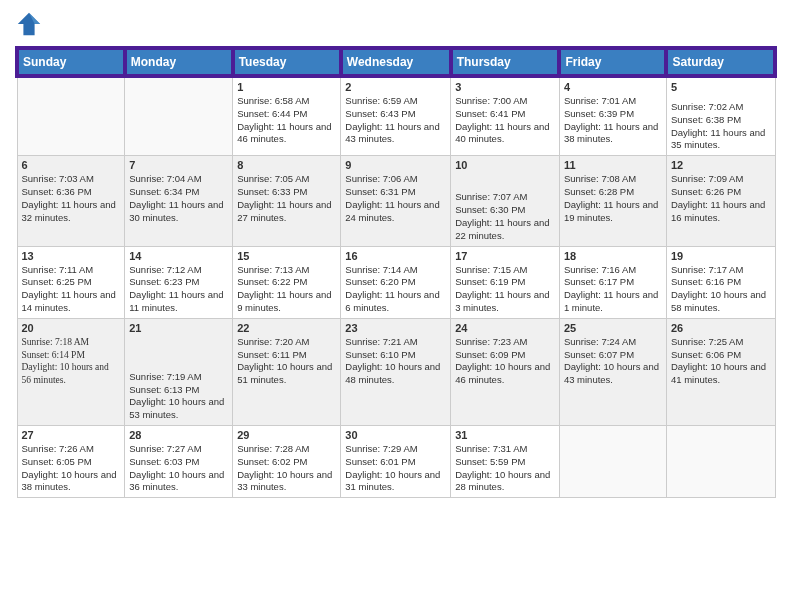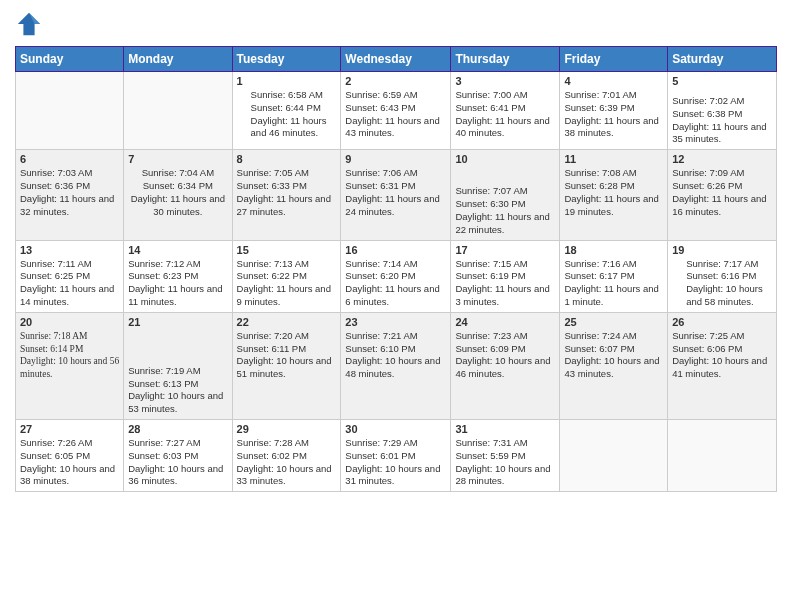--- a/index.html
+++ b/index.html
@@ -64,21 +64,21 @@
       width: 100%;
       border-collapse: collapse;
     }
     .calendar th {
       background: #3a7fc1;
       color: #fff;
       font-size: 12px;
       font-weight: bold;
       padding: 5px 4px;
       text-align: left;
-      border: 1px solid #4c1d95;
+      border: 4px solid #4c1d95;
     }
     .calendar td {
       border: 1px solid #ccc;
       vertical-align: top;
       padding: 3px 4px;
       width: 113px;
       min-height: 70px;
       background: #fff;
       font-size: 10px;
       color: #333;
@@ -133,21 +133,21 @@
           <th>Friday</th>
           <th>Saturday</th>
         </tr>
     </thead>
     <tbody id="calendar-body">
     <tr>
           <td class="empty"></td>
           <td class="empty"></td>
           <td>
             <span class="day-num">1</span>
-            <div class="day-info" style="white-space: pre-line; margin-left: 14px;">Sunrise: 6:58 AM
+            <div class="day-info" style="white-space: pre-line;">Sunrise: 6:58 AM
 Sunset: 6:44 PM
 Daylight: 11 hours and 46 minutes.</div>
           </td>
           <td>
             <span class="day-num">2</span>
             <div class="day-info" style="white-space: pre-line;">Sunrise: 6:59 AM
 Sunset: 6:43 PM
 Daylight: 11 hours and 43 minutes.</div>
           </td>
           <td>
@@ -171,21 +171,21 @@
         </tr>
         <tr class="row-shaded">
           <td>
             <span class="day-num">6</span>
             <div class="day-info" style="white-space: pre-line;">Sunrise: 7:03 AM
 Sunset: 6:36 PM
 Daylight: 11 hours and 32 minutes.</div>
           </td>
           <td>
             <span class="day-num">7</span>
-            <div class="day-info" style="white-space: pre-line; text-align: center;">Sunrise: 7:04 AM
+            <div class="day-info" style="white-space: pre-line;">Sunrise: 7:04 AM
 Sunset: 6:34 PM
 Daylight: 11 hours and 30 minutes.</div>
           </td>
           <td>
             <span class="day-num">8</span>
             <div class="day-info" style="white-space: pre-line;">Sunrise: 7:05 AM
 Sunset: 6:33 PM
 Daylight: 11 hours and 27 minutes.</div>
           </td>
           <td>
@@ -245,21 +245,21 @@
 Daylight: 11 hours and 3 minutes.</div>
           </td>
           <td>
             <span class="day-num">18</span>
             <div class="day-info" style="white-space: pre-line;">Sunrise: 7:16 AM
 Sunset: 6:17 PM
 Daylight: 11 hours and 1 minute.</div>
           </td>
           <td>
             <span class="day-num">19</span>
-            <div class="day-info" style="white-space: pre-line; margin-left: 14px;">Sunrise: 7:17 AM
+            <div class="day-info" style="white-space: pre-line;">Sunrise: 7:17 AM
 Sunset: 6:16 PM
 Daylight: 10 hours and 58 minutes.</div>
           </td>
         </tr>
         <tr class="row-shaded">
           <td>
             <span class="day-num">20</span>
             <div class="day-info" style="white-space: pre-line; font-family: Liberation Serif, serif;">Sunrise: 7:18 AM
 Sunset: 6:14 PM
 Daylight: 10 hours and 56 minutes.</div>

